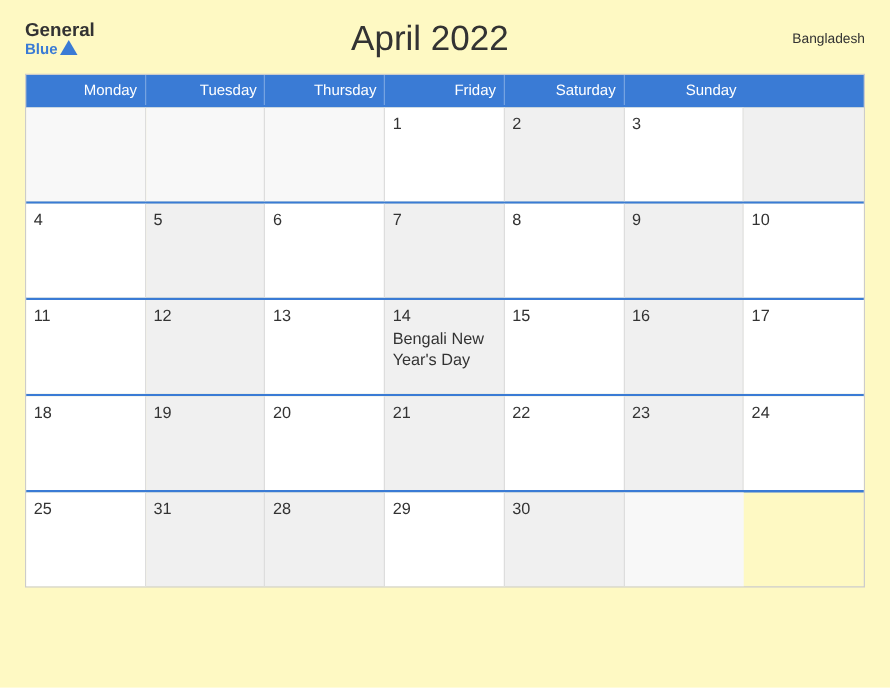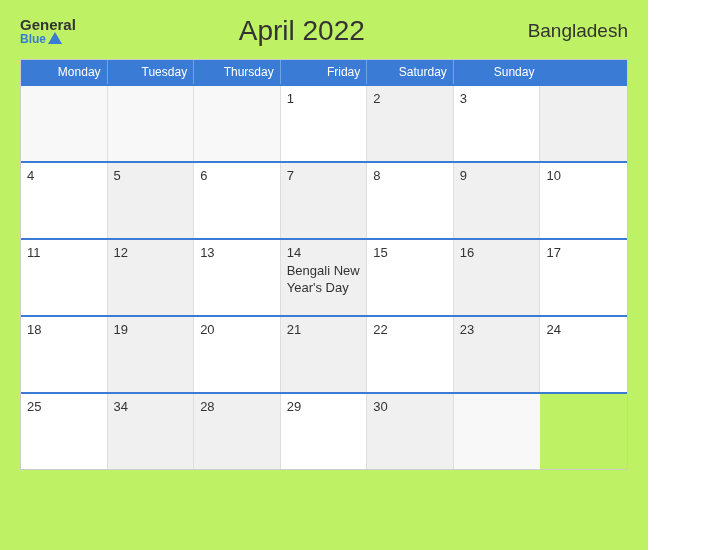--- a/index.html
+++ b/index.html
@@ -4,23 +4,23 @@
   <style>
     * { box-sizing: border-box; margin: 0; padding: 0; }
     body {
       font-family: Arial, sans-serif;
       background: #fff;
       width: 712px;
       height: 550px;
       overflow: hidden;
     }
     .page {
-      width: 648px;
+      width: 712px;
       height: 550px;
-      background: #bef264;
+      background: #fef9c3;
       padding: 15px 20px;
     }
     .header {
       display: flex;
       align-items: center;
       justify-content: space-between;
       margin-bottom: 12px;
     }
     .logo {
       display: flex;
@@ -50,21 +50,21 @@
       margin-bottom: 2px;
     }
     .title {
       font-size: 28px;
       color: #333;
       font-weight: normal;
       text-align: center;
       flex: 1;
     }
     .country {
-      font-size: 19px;
+      font-size: 11px;
       color: #333;
       text-align: right;
       min-width: 80px;
     }
     .calendar {
       border: 1px solid #ccc;
       width: 100%;
     }
     .cal-header {
       display: grid;
@@ -222,21 +222,21 @@
       <div class="cal-cell">
           <span class="day-num">24</span>
         </div>
     </div>
 
     <div class="cal-row">
       <div class="cal-cell">
           <span class="day-num">25</span>
         </div>
       <div class="cal-cell shaded">
-          <span class="day-num">34</span>
+          <span class="day-num">31</span>
         </div>
       <div class="cal-cell shaded">
           <span class="day-num">28</span>
         </div>
       <div class="cal-cell">
           <span class="day-num">29</span>
         </div>
       <div class="cal-cell shaded">
           <span class="day-num">30</span>
         </div>

